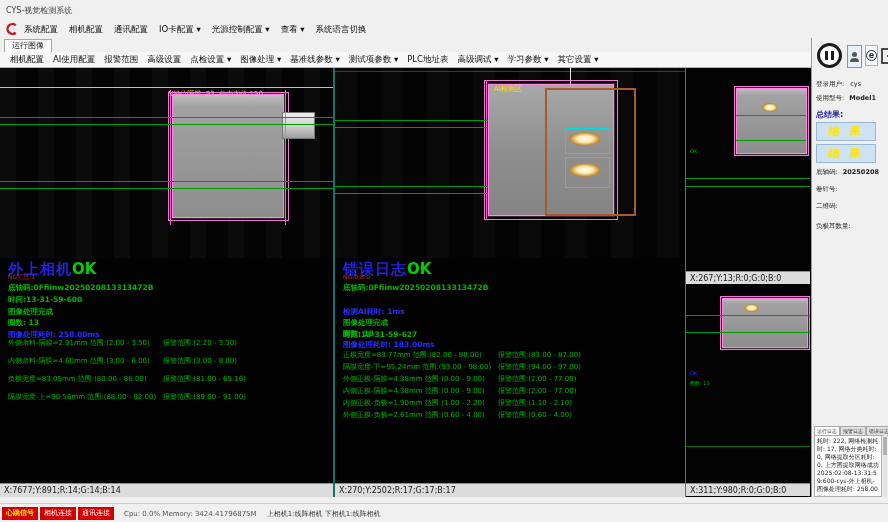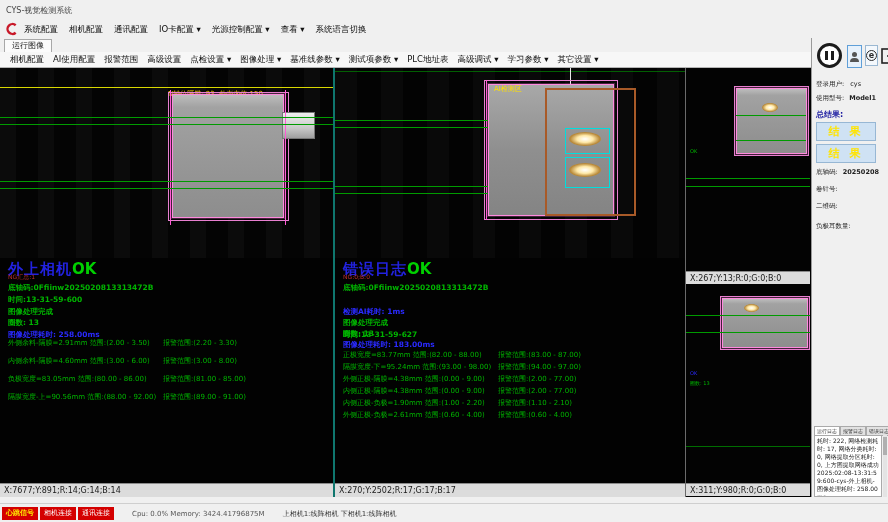--- a/index.html
+++ b/index.html
@@ -73,21 +73,21 @@
            font-size:6px;line-height:8px;color:#222;padding:1px 2px;box-sizing:border-box;overflow:hidden;word-break:break-all;}
   .logscroll{position:absolute;left:71px;top:397px;width:4px;height:62px;background:#e4e4e4;}
   .logthumb{position:absolute;left:0;top:2px;width:4px;height:18px;background:#b0b0b0;}
 
   
   .bottomstrip{left:0;top:497px;width:888px;height:6px;background:#f0f0f0;}
   .statusbar{left:0;top:503px;width:888px;height:19px;background:#f0f0f0;border-top:1px solid #cfcfcf;
              display:flex;align-items:center;font-size:7px;color:#444;}
   .seg{height:13px;line-height:13px;padding:0 4px;margin-left:2px;background:#d40000;color:#fff;white-space:nowrap;}
   .seg.yellow{color:#ffee00;font-weight:bold;}
-  .stattext{margin-left:18px;white-space:nowrap;color:#555;}
+  .stattext{margin-left:10px;white-space:nowrap;color:#555;}
 </style>
 </head>
 <body>
 
 <div class="abs titlebar">CYS-视觉检测系统</div>
 
 <div class="abs menubar">
   <span class="logo">
     <svg width="13" height="14" viewBox="0 0 14 14">
         <path d="M11.5 3 A5.3 5.3 0 1 0 11.5 11" stroke="#c81828" stroke-width="2.6" fill="none"></path>
@@ -149,21 +149,21 @@
     <div class="mrow" style="top:270px;">
       <span>外侧余料-隔膜=2.91mm 范围:(2.00 - 3.50)</span>
       <span class="alarm">报警范围:(2.20 - 3.30)</span>
     </div>
     <div class="mrow" style="top:288px;">
       <span>内侧余料-隔膜=4.60mm 范围:(3.00 - 6.00)</span>
       <span class="alarm">报警范围:(3.00 - 8.00)</span>
     </div>
     <div class="mrow" style="top:306px;">
       <span>负极宽度=83.05mm 范围:(80.00 - 86.00)</span>
-      <span class="alarm">报警范围:(81.00 - 85.00)</span>
+      <span class="alarm">报警范围:(81.00 - 65.16)</span>
     </div>
     <div class="mrow" style="top:324px;">
       <span>隔膜宽度-上=90.56mm 范围:(88.00 - 92.00)</span>
       <span class="alarm">报警范围:(89.00 - 91.00)</span>
     </div>
     <div class="caption" style="top:415px;">X:7677;Y:891;R:14;G:14;B:14</div>
   </div>
 
   <div class="view" style="left:335px;width:350px;border-right:1px solid #6a6a6a;">
     <div class="imgarea" style="background:repeating-linear-gradient(90deg,#090909 0 22px,#030303 22px 46px);">

